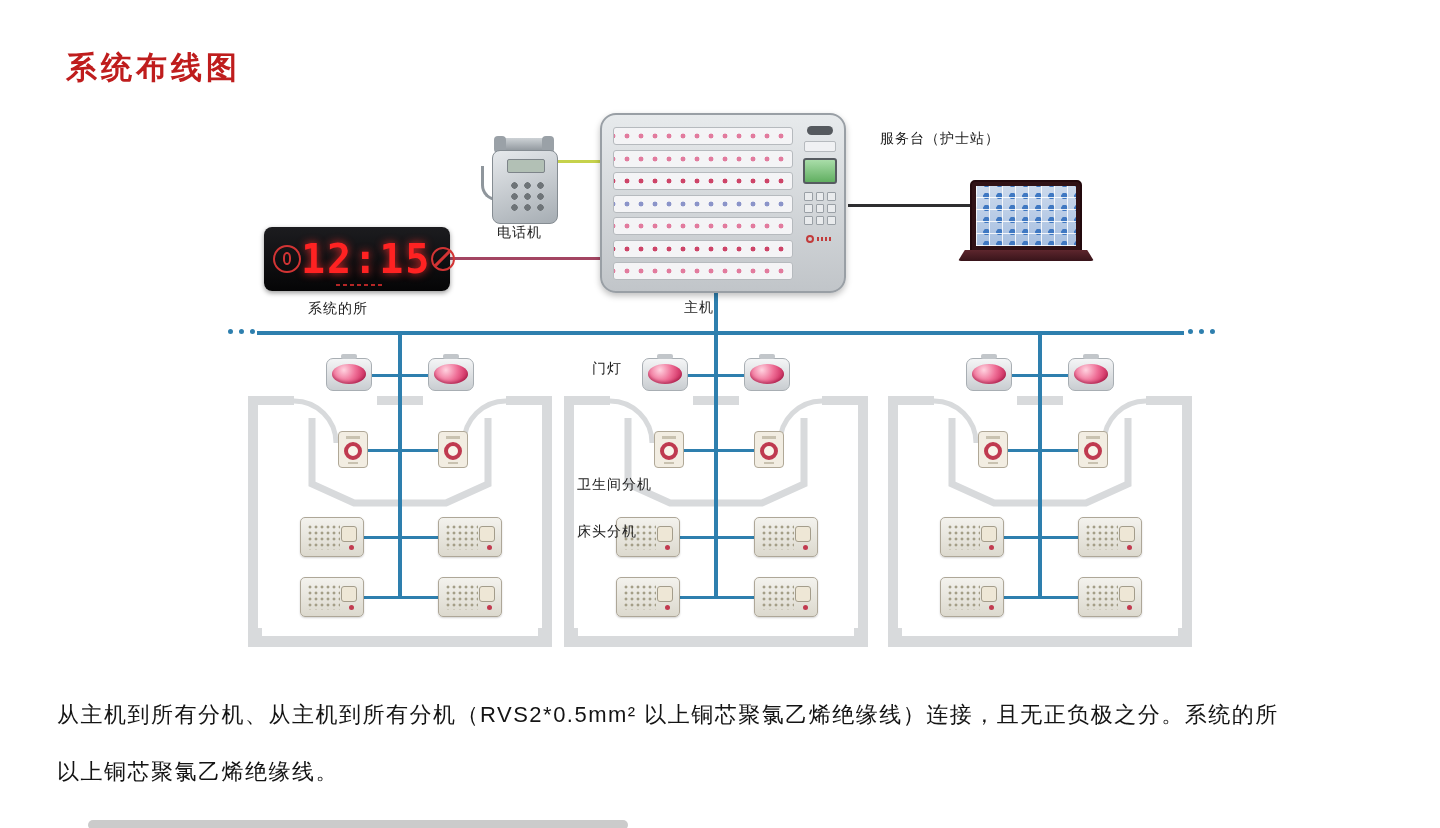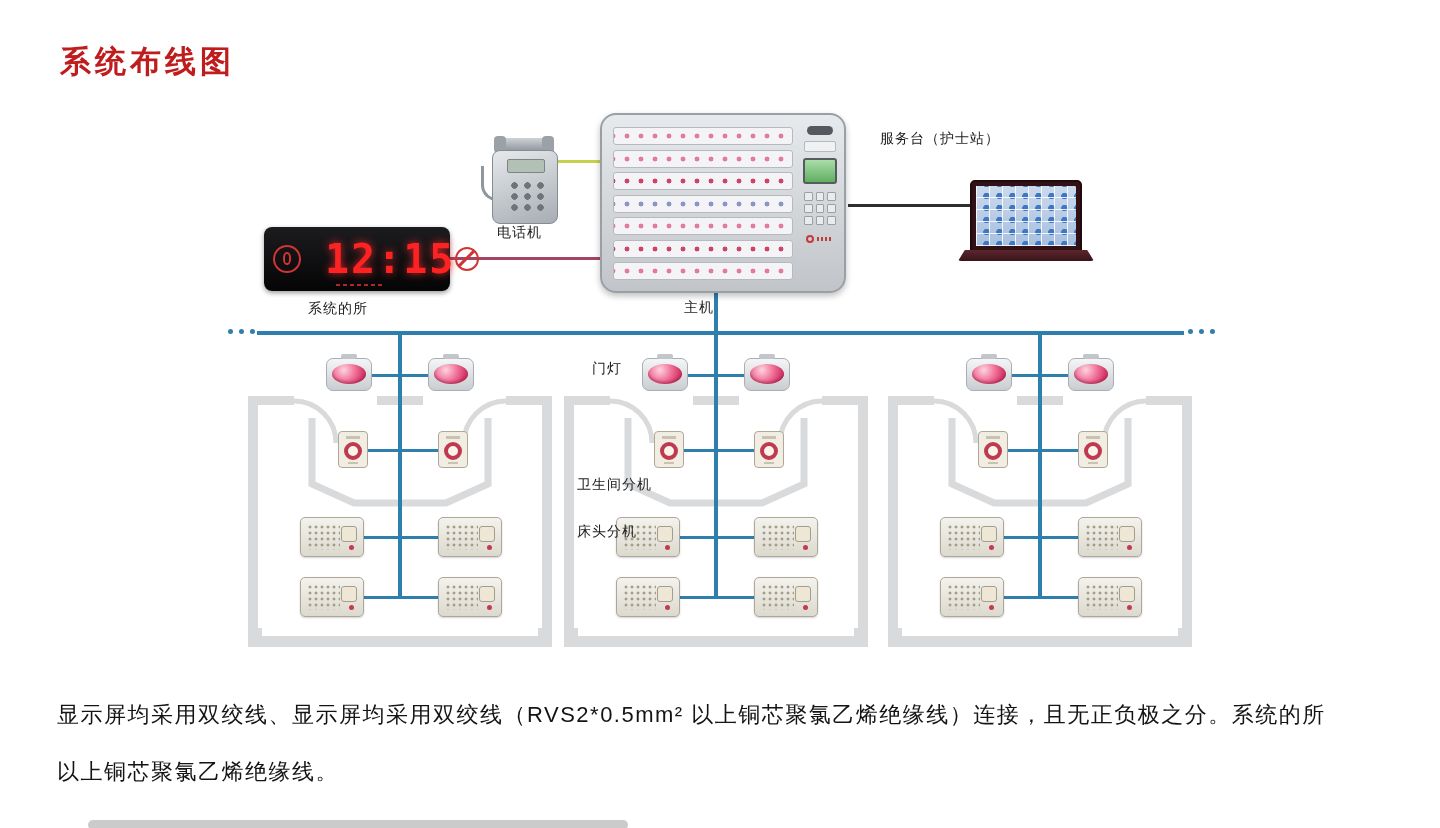--- a/index.html
+++ b/index.html
@@ -1,20 +1,20 @@
 <!DOCTYPE html>
 <html><head>
 <meta charset="utf-8">
 <style>
   html,body{margin:0;padding:0;background:#fff;}
   .page{position:relative;width:1440px;height:828px;background:#ffffff;overflow:hidden;
         font-family:"Liberation Sans","DejaVu Sans",sans-serif;color:#1a1a1a;}
 
   
-  .title{position:absolute;left:57px;top:38px;margin:3px;font-size:31px;font-weight:700;
+  .title{position:absolute;left:57px;top:38px;margin:9px;font-size:31px;font-weight:700;
          color:#bf1d1d;letter-spacing:4px;}
 
   
   .lbl{position:absolute;font-size:14px;color:#1c1c1c;letter-spacing:1px;z-index:6;white-space:nowrap;}
   .phone-lbl{left:497px;top:224px;}
   .display-lbl{left:308px;top:300px;}
   .host-lbl{left:644px;top:299px;margin-left:40px;}
   .nurse-lbl{left:880px;top:130px;}
   .doorlight-lbl{left:592px;top:360px;}
   .bath-lbl{left:577px;top:476px;}
@@ -43,21 +43,21 @@
            box-shadow:0 2px 5px rgba(0,0,0,.4);display:flex;align-items:center;
            justify-content:space-between;padding:0 9px;box-sizing:border-box;}
   .display::after{content:"";position:absolute;left:72px;bottom:5px;width:46px;height:2px;
            background:repeating-linear-gradient(90deg,#b22626 0 4px,transparent 4px 7px);}
   .disp-icon-left{width:28px;height:28px;border:2px solid #d23434;border-radius:50%;
            box-sizing:border-box;position:relative;flex:0 0 auto;}
   .disp-icon-left::before{content:"";position:absolute;left:8px;top:5px;width:8px;height:13px;
            border:2px solid #d23434;border-radius:45%;box-sizing:border-box;}
   .disp-time{font-family:"DejaVu Sans Mono","Liberation Mono",monospace;font-weight:700;
            font-size:40px;line-height:1;color:#ff2222;letter-spacing:2px;
-           text-shadow:0 0 9px rgba(255,45,45,.85);margin-left:24px;}
+           text-shadow:0 0 9px rgba(255,45,45,.85);}
   .disp-icon-right{width:24px;height:24px;border:2px solid #d23434;border-radius:50%;
            box-sizing:border-box;position:relative;flex:0 0 auto;}
   .disp-icon-right::before{content:"";position:absolute;left:-2px;top:8px;width:23px;height:3px;
            background:#d23434;transform:rotate(-45deg);}
 
   
   .host{position:absolute;left:600px;top:113px;width:246px;height:180px;z-index:3;
         background:linear-gradient(#e7eaec,#c1c5c9);border:2px solid #999fa5;border-radius:16px;
         box-shadow:0 3px 6px rgba(0,0,0,.25);box-sizing:border-box;}
   .host-slots{position:absolute;left:11px;top:12px;width:180px;height:153px;
@@ -363,19 +363,19 @@
       </div>
     <div class="bed r2l">
         <div class="bed-dot"></div>
       </div>
     <div class="bed r2r">
         <div class="bed-dot"></div>
       </div>
   </div>
 
   <div class="footer">
-    <div class="footer-line">显示屏均采用双绞线、显示屏均采用双绞线（RVS2*0.5mm² 以上铜芯聚氯乙烯绝缘线）连接，且无正负极之分。系统的所</div>
+    <div class="footer-line">从主机到所有分机、从主机到所有分机（RVS2*0.5mm² 以上铜芯聚氯乙烯绝缘线）连接，且无正负极之分。系统的所</div>
     <div class="footer-line">以上铜芯聚氯乙烯绝缘线。</div>
   </div>
 
   <div class="bottom-bar"></div>
 
 </div>
 
 </body></html>

